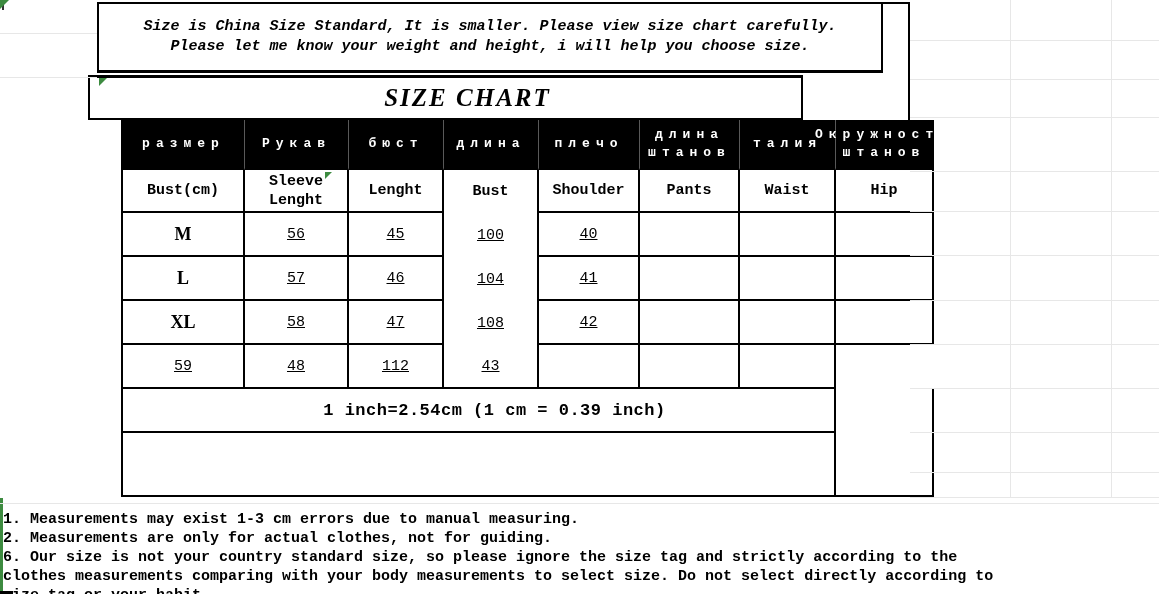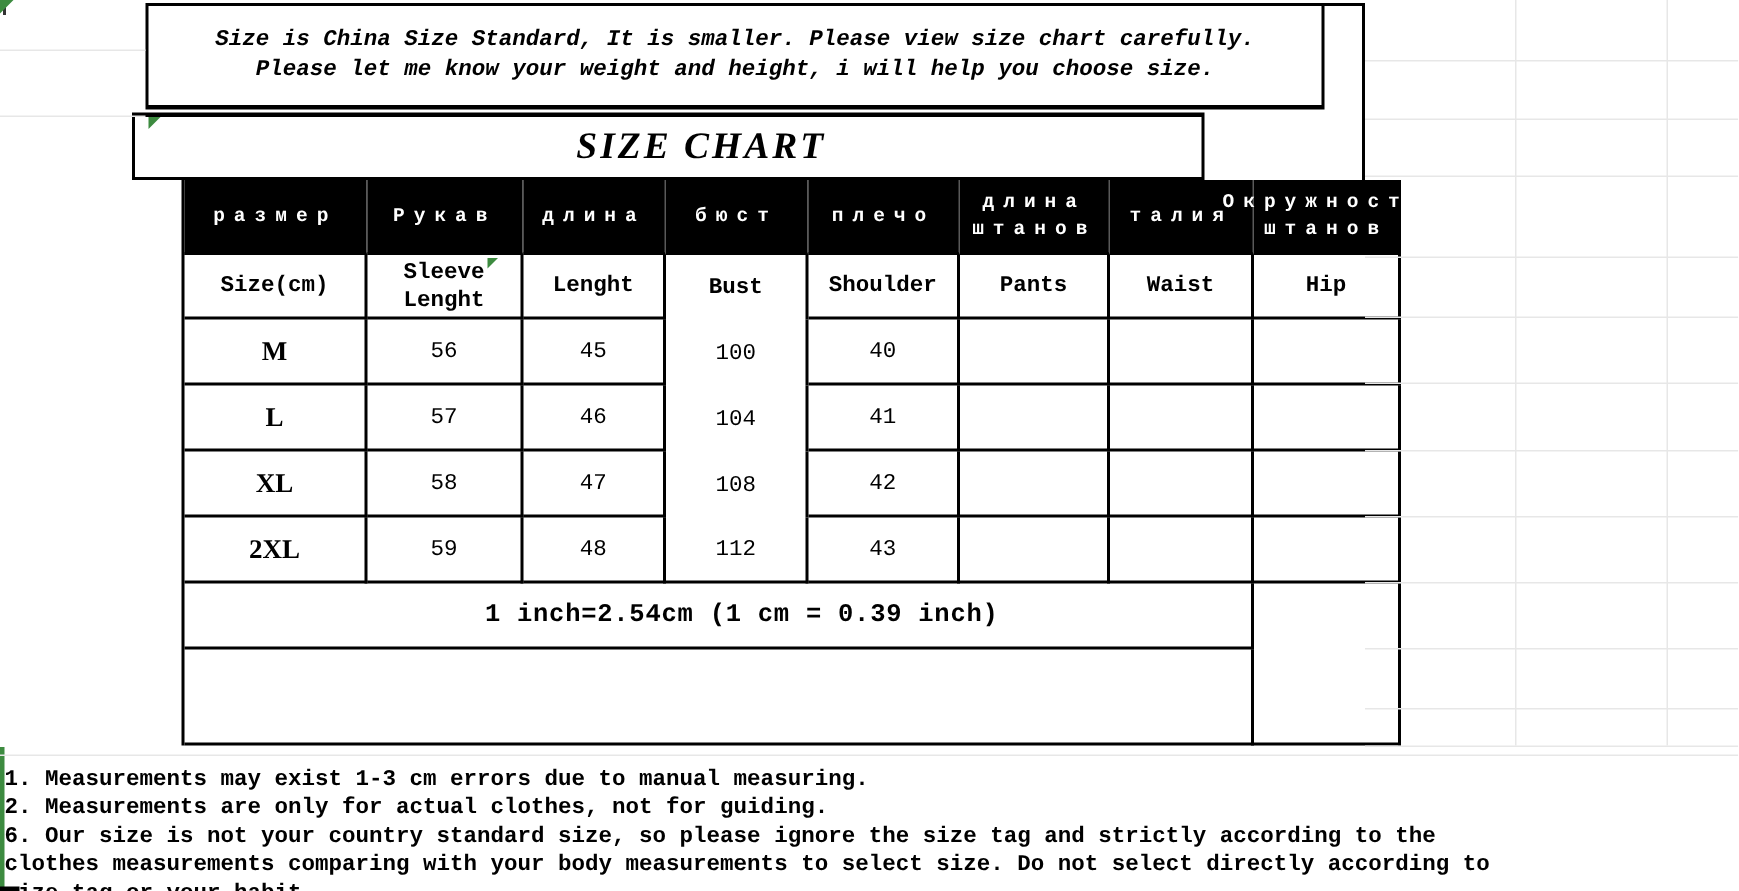--- a/index.html
+++ b/index.html
@@ -54,21 +54,21 @@
     background:#000; color:#fff;
     font:bold 13px "Liberation Mono", monospace;
     letter-spacing:6px; line-height:18px;
     border-right:1px solid rgba(255,255,255,.35);
     border-bottom:2px solid #000;
     padding:0 1px;
   }
   .hdr.last { border-right:2px solid #000; }
   .en  { font:bold 15px "Liberation Mono", monospace; line-height:19px; }
   .sz  { font:bold 18px "Liberation Serif", serif; }
-  .val { font:15px "Liberation Mono", monospace; }
+  .val { font:15px "Liberation Mono", monospace;text-decoration:underline; }
   .nb  { border-bottom:none; }
   .conv {
     grid-column:1 / span 7;
     font:bold 17px "Liberation Mono", monospace; letter-spacing:.5px;padding-left:32px;
   }
   .hip-tall { grid-column:8; grid-row:7 / span 2; }
   .empty-row { grid-column:1 / span 7; }
   
   .tri { position:absolute; width:0; height:0; }
   
@@ -102,28 +102,28 @@
   <div class="top-right-cell"></div>
 
   <div class="title-row">
     <span>SIZE CHART</span>
   </div>
 
   <div class="size-grid">
 
     <div class="c hdr">размер</div>
     <div class="c hdr">Рукав</div>
+    <div class="c hdr">бюст</div>
     <div class="c hdr">длина</div>
-    <div class="c hdr">бюст</div>
     <div class="c hdr">плечо</div>
     <div class="c hdr">длина штанов</div>
     <div class="c hdr">талия</div>
     <div class="c hdr last">Окружность штанов</div>
 
-    <div class="c en">Size(cm)</div>
+    <div class="c en">Bust(cm)</div>
     <div class="c en" style="padding:16px 14px;">Sleeve Lenght</div>
     <div class="c en">Lenght</div>
     <div class="c en nb">Bust</div>
     <div class="c en">Shoulder</div>
     <div class="c en">Pants</div>
     <div class="c en">Waist</div>
     <div class="c en">Hip</div>
 
     <div class="c sz">M</div>
     <div class="c val">56</div>
@@ -145,21 +145,20 @@
 
     <div class="c sz">XL</div>
     <div class="c val">58</div>
     <div class="c val">47</div>
     <div class="c val nb">108</div>
     <div class="c val">42</div>
     <div class="c val"></div>
     <div class="c val"></div>
     <div class="c val"></div>
 
-    <div class="c sz">2XL</div>
     <div class="c val">59</div>
     <div class="c val">48</div>
     <div class="c val">112</div>
     <div class="c val">43</div>
     <div class="c val"></div>
     <div class="c val"></div>
     <div class="c val"></div>
 
     <div class="c conv">1 inch=2.54cm (1 cm = 0.39 inch)</div>
     <div class="c hip-tall"></div>

